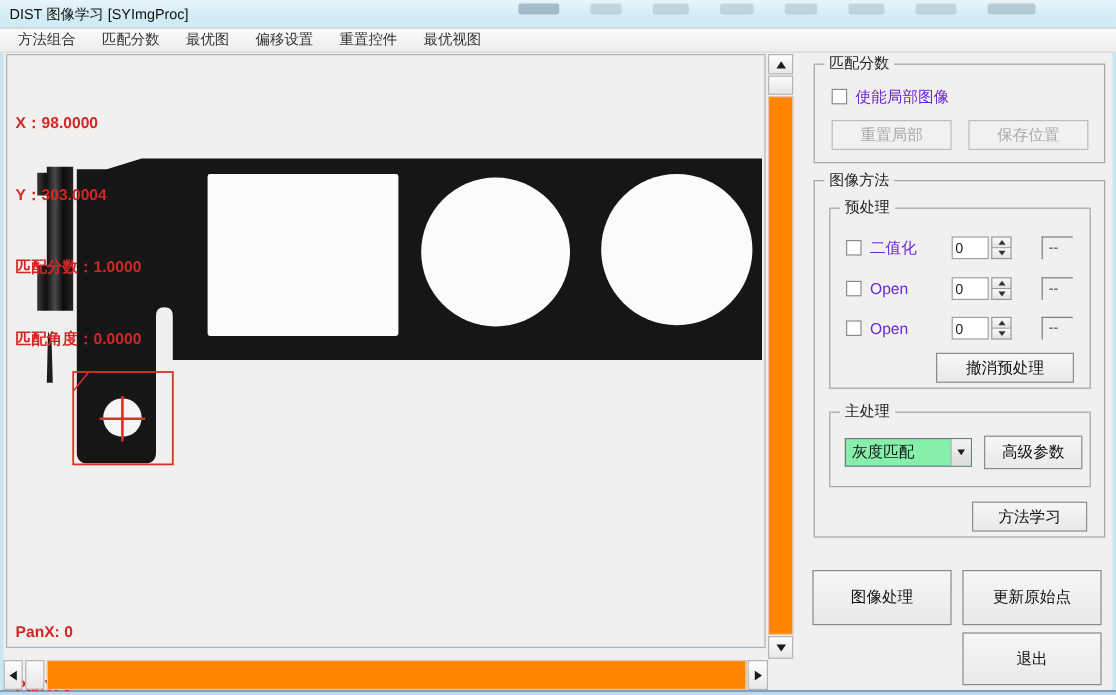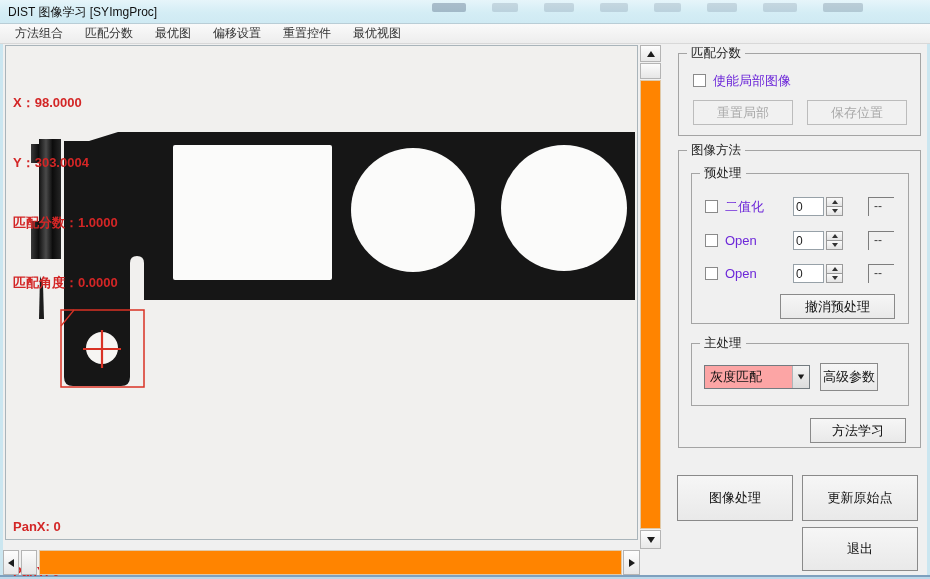--- a/index.html
+++ b/index.html
@@ -63,21 +63,21 @@
   .spin-edit { position:absolute; width:31px; height:19px; border:1px solid #97a1a8; background:#fff;
     font-size:12px; color:#222; padding:0 2px; font-family:"Liberation Sans","DejaVu Sans",sans-serif; }
   .spin-btns { position:absolute; width:17px; height:19px; display:flex; flex-direction:column; }
   .spin-btns .sb { flex:1; background:linear-gradient(180deg,#fafafa,#e4e4e4); border:1px solid #9a9a9a;
     display:flex; align-items:center; justify-content:center; }
   .spin-btns .sb + .sb { border-top:none; }
   .mini-tri-up { border-left:3px solid transparent; border-right:3px solid transparent; border-bottom:4px solid #333; }
   .mini-tri-down { border-left:3px solid transparent; border-right:3px solid transparent; border-top:4px solid #333; }
   .dash-box { position:absolute; width:26px; height:19px; border-top:1px solid #7d7d7d;
     border-left:1px solid #7d7d7d; color:#444; font-size:12px; line-height:17px; padding-left:5px; }
-  .combo { position:absolute; width:106px; height:24px; border:1px solid #737b80; background:#fca5a5; display:flex; }
+  .combo { position:absolute; width:106px; height:24px; border:1px solid #737b80; background:#86efac; display:flex; }
   .combo-text { flex:1; font-size:13px; color:#111; line-height:22px; padding-left:5px; overflow:hidden; }
   .combo-btn { width:17px; background:linear-gradient(180deg,#f3f3f3,#dcdcdc); border-left:1px solid #aeb6ba;
     display:flex; align-items:center; justify-content:center; }
 </style>
 </head>
 <body>
 
 <div class="window">
 
   <div class="titlebar">
@@ -231,21 +231,21 @@
     </div>
 
     <div class="groupbox" style="left:12px;top:192px;width:218px;height:63px;background:#f0f0f0;">
       <span class="grouplabel">主处理</span>
       <div class="combo" style="left:12px;top:21px;">
         <div class="combo-text">灰度匹配</div>
         <div class="combo-btn">
           <div class="tri tri-down" style="transform:scale(.8);"></div>
         </div>
       </div>
-      <div class="btn" style="left:128px;top:19px;width:58px;height:28px;">高级参数</div>
+      <div class="btn" style="left:128px;top:19px;width:82px;height:28px;">高级参数</div>
     </div>
 
     <div class="btn" style="left:131px;top:267px;width:96px;height:25px;">方法学习</div>
   </div>
 
   <div class="btn" style="left:677px;top:475px;width:116px;height:46px;">图像处理</div>
   <div class="btn" style="left:802px;top:475px;width:116px;height:46px;">更新原始点</div>
   <div class="btn" style="left:802px;top:527px;width:116px;height:44px;">退出</div>
 
 </div>

